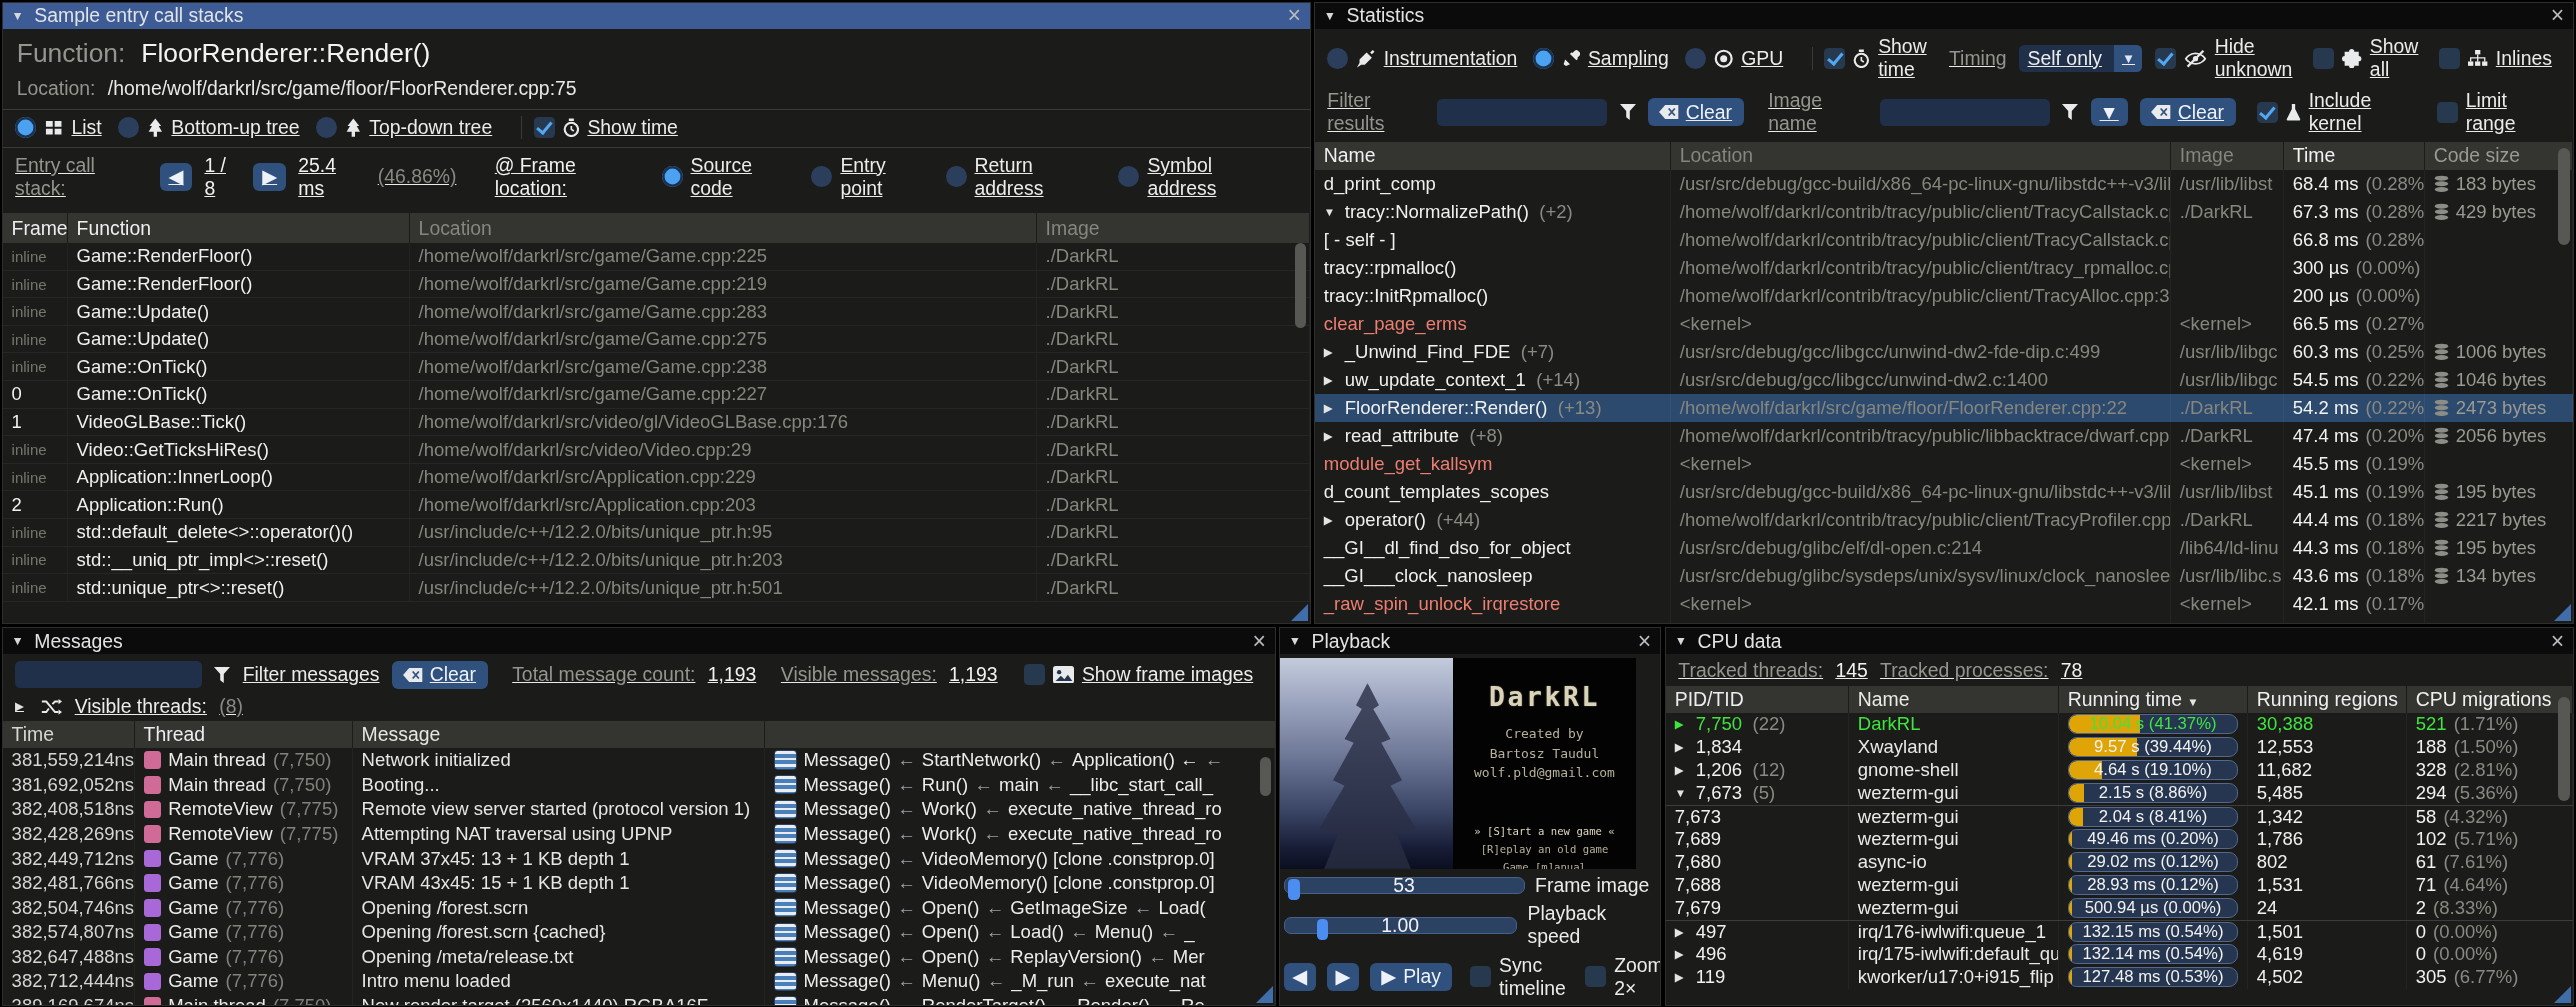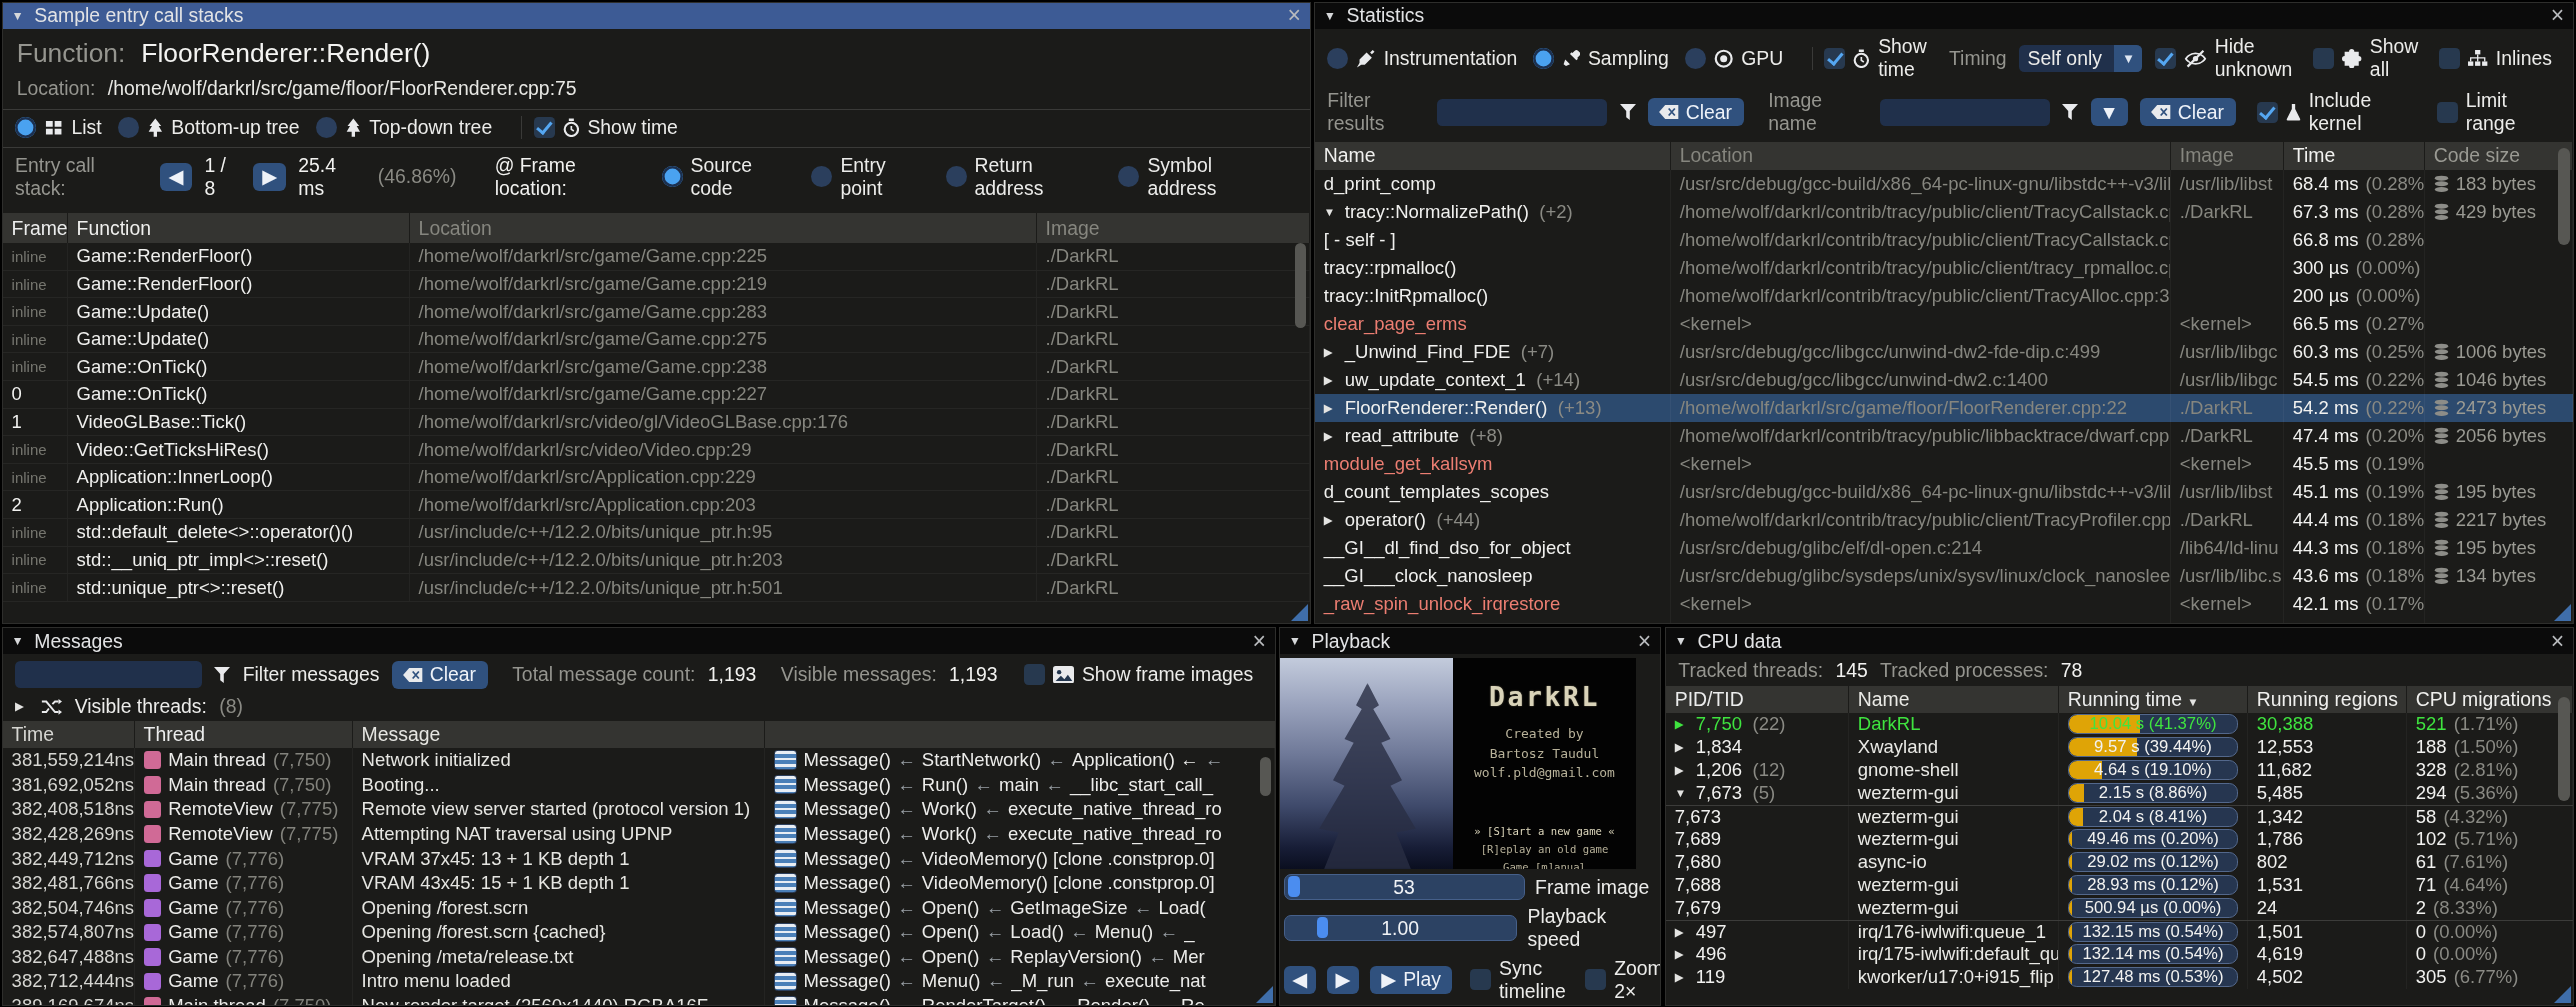--- a/index.html
+++ b/index.html
@@ -23,21 +23,21 @@
   .red { color:#ec7e72 !important; }
   .green { color:#3fe43f !important; }
 
   .fn-line { padding:8.8px 14px 0; font-size:26.4px; }
   .fn-line .fname { color:#f4f4f2; margin-left:16px; }
   .meta-line { padding:8px 14px 0; font-size:19.4px; }
   .meta-line .path { color:#e8e8e4; margin-left:12.3px; }
   .meta-line .img { color:#8a8a84; margin-left:19.4px; }
   .hsep { height:0.9px; background:#3a3a38; margin:8.8px 0 0; }
 
-  .ctrl-row { display:flex; align-items:center; gap:12.3px; padding:6.2px 12.3px; font-size:19.4px; }
+  .ctrl-row { display:flex; align-items:center; gap:12.3px; padding:6.2px 12.3px; font-size:19.4px;text-decoration:underline; }
   .rgroup { display:flex; align-items:center; gap:8px; margin-right:16px; }
   .radio { width:21px; height:21px; border-radius:50%; background:#2b3f5d; flex:none; }
   .radio.on { background:#4aa2f0; box-shadow:inset 0 0 0 2.6px #1c3050; }
   .cbwrap { display:flex; align-items:center; gap:8px; margin-right:8.8px; }
   .cb { width:21px; height:21px; border-radius:4.4px; background:#27394f; position:relative; flex:none; }
   .cb.on::after { content:""; position:absolute; left:6.2px; top:1.8px; width:6.2px; height:11.5px; border:solid #55a7f2; border-width:0 3.5px 3.5px 0; transform:rotate(40deg); }
   .cicon { display:inline-flex; align-items:center; }
   .vsep { width:0.9px; height:23px; background:#3a3a38; }
 
   .btn { display:inline-flex; align-items:center; gap:7px; background:#30517e; border-radius:6.2px; padding:2.6px 11.5px; font-size:19.4px; color:#eef2f8; }
@@ -95,21 +95,21 @@
   .pb-screen { width:356px; height:211px; margin-top:3.5px; position:relative; display:flex; overflow:hidden; background:#000; }
   .pb-forest { width:173px; height:100%; position:relative; overflow:hidden;
     background:linear-gradient(180deg,#c3cbdc 0%,#9aa3bd 22%,#707a99 45%,#3f4a6b 70%,#171d36 90%,#0a0e1f 100%); }
   .pb-tree { position:absolute; left:30px; top:25px; width:115px; height:187px; background:#2a2f44; opacity:.8; filter:blur(1.8px);
     clip-path:polygon(50% 0,60% 12%,55% 14%,70% 30%,62% 32%,80% 52%,70% 55%,92% 78%,75% 80%,88% 100%,12% 100%,25% 80%,8% 78%,30% 55%,20% 52%,38% 32%,30% 30%,45% 14%,40% 12%); }
   .pb-dark { flex:1; height:100%; background:#030303; display:flex; flex-direction:column; align-items:center; font-family:"DejaVu Sans Mono",monospace; color:#b8b29a; }
   .pb-title { margin-top:23px; font-size:26.4px; font-weight:bold; letter-spacing:2.6px; color:#d9d3b9; text-shadow:0 0 1.8px #6a6450; }
   .pb-credit { margin-top:12.3px; font-size:13px; text-align:center; line-height:1.5; }
   .pb-menu { margin-top:39px; font-size:10.6px; text-align:center; line-height:1.7; }
   .pb-menu div:first-child { color:#ded8bd; }
-  .slider { position:relative; width:241px; height:26px; background:#2c4263; border:0.9px solid #46608a; border-radius:7px;
+  .slider { position:relative; width:241px; height:17px; background:#2c4263; border:0.9px solid #46608a; border-radius:7px;
     display:flex; align-items:center; justify-content:center; font-size:19.4px; color:#f0f2f5; }
   .slider .handle { position:absolute; top:0.9px; width:11.5px; height:21px; border-radius:4.4px; background:#4b8df0; }
   .pb-row { display:flex; align-items:center; gap:10.6px; padding:5.3px 0 0 3.5px; font-size:19.4px; }
   .pb-status { display:flex; gap:8.8px; padding:7px 0 0 3.5px; font-size:19.4px; }
 
   
   #cpu-head { height:26.4px; }
   #cpu-rows { height:296px; overflow:hidden; }
   #cpu-rows .trow { height:23px; }
   #cpu-rows .trow.sep { border-top:1.8px solid #3c3c3a; }

